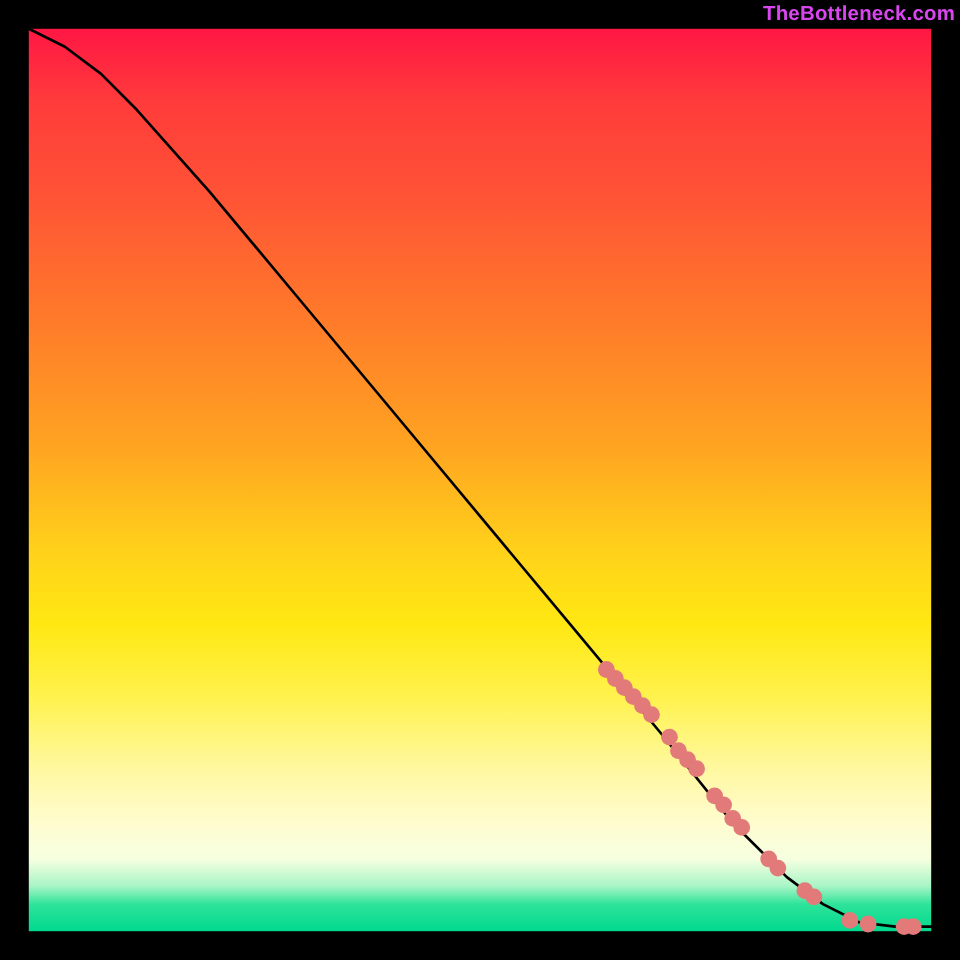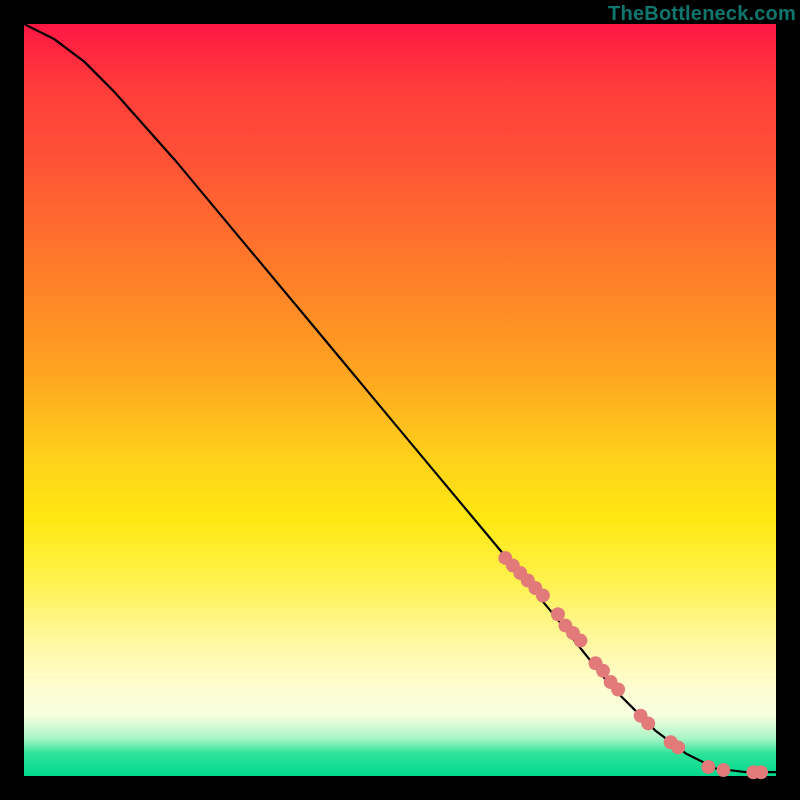--- a/index.html
+++ b/index.html
@@ -49,22 +49,22 @@
     left: 0;
     top: 0;
     width: 752px;
     height: 752px;
     overflow: visible;
   }
   .watermark {
     position: absolute;
     top: 2px;
     right: 4px;
-    color: #0f766e;
-    font-size: 20px;
+    color: #d946ef;
+    font-size: 17px;
     font-weight: 600;
     letter-spacing: 0.2px;
     user-select: none;
   }
 </style>
 </head>
 <body>
 
 <div class="watermark">TheBottleneck.com</div>
 

